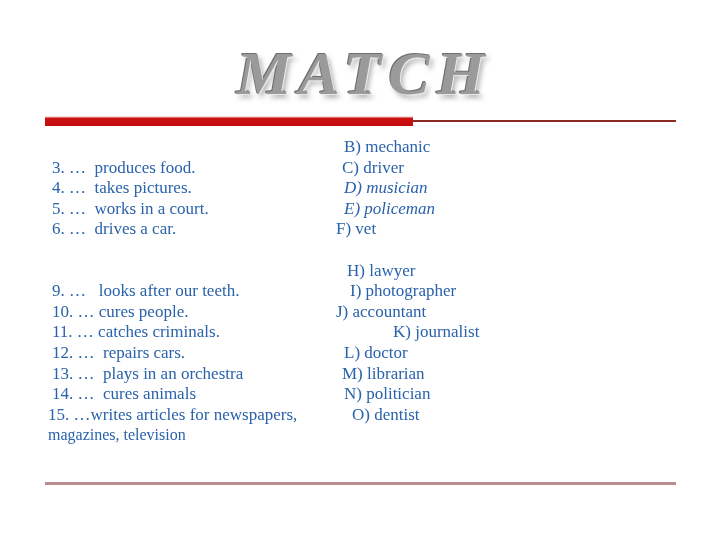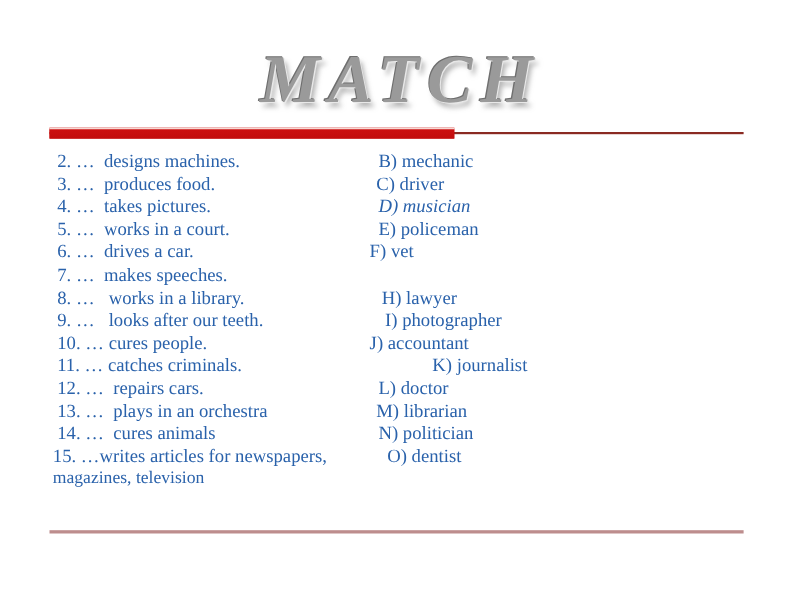--- a/index.html
+++ b/index.html
@@ -120,50 +120,47 @@
     <span id="slide-title">MATCH</span>
   </div>
 
   <div id="rule-top"></div>
   <div id="rule-top-thick"></div>
 
   <div id="body-area">
 
 
     <div class="row">
-      <span class="left-col">2. …  designs machines.</span>
       <span class="right-col" style="left:344px;">B) mechanic</span>
     </div>
 
     <div class="row">
       <span class="left-col">3. …  produces food.</span>
       <span class="right-col" style="left:342px;">C) driver</span>
     </div>
 
     <div class="row">
       <span class="left-col">4. …  takes pictures.</span>
       <span class="right-col" style="left:344px;font-style:italic;">D) musician</span>
     </div>
 
     <div class="row">
       <span class="left-col">5. …  works in a court.</span>
-      <span class="right-col" style="left:344px;">E) policeman</span>
+      <span class="right-col" style="left:344px;font-style:italic;">E) policeman</span>
     </div>
 
     <div class="row">
       <span class="left-col">6. …  drives a car.</span>
       <span class="right-col" style="left:336px;text-align:right;">F) vet</span>
     </div>
 
     <div class="row">
-      <span class="left-col">7. …  makes speeches.</span>
-    </div>
-
-    <div class="row">
-      <span class="left-col">8. …   works in a library.</span>
+    </div>
+
+    <div class="row">
       <span class="right-col" style="left:347px;">H) lawyer</span>
     </div>
 
     <div class="row">
       <span class="left-col">9. …   looks after our teeth.</span>
       <span class="right-col" style="left:350px;">I) photographer</span>
     </div>
 
     <div class="row">
       <span class="left-col">10. … cures people.</span>

